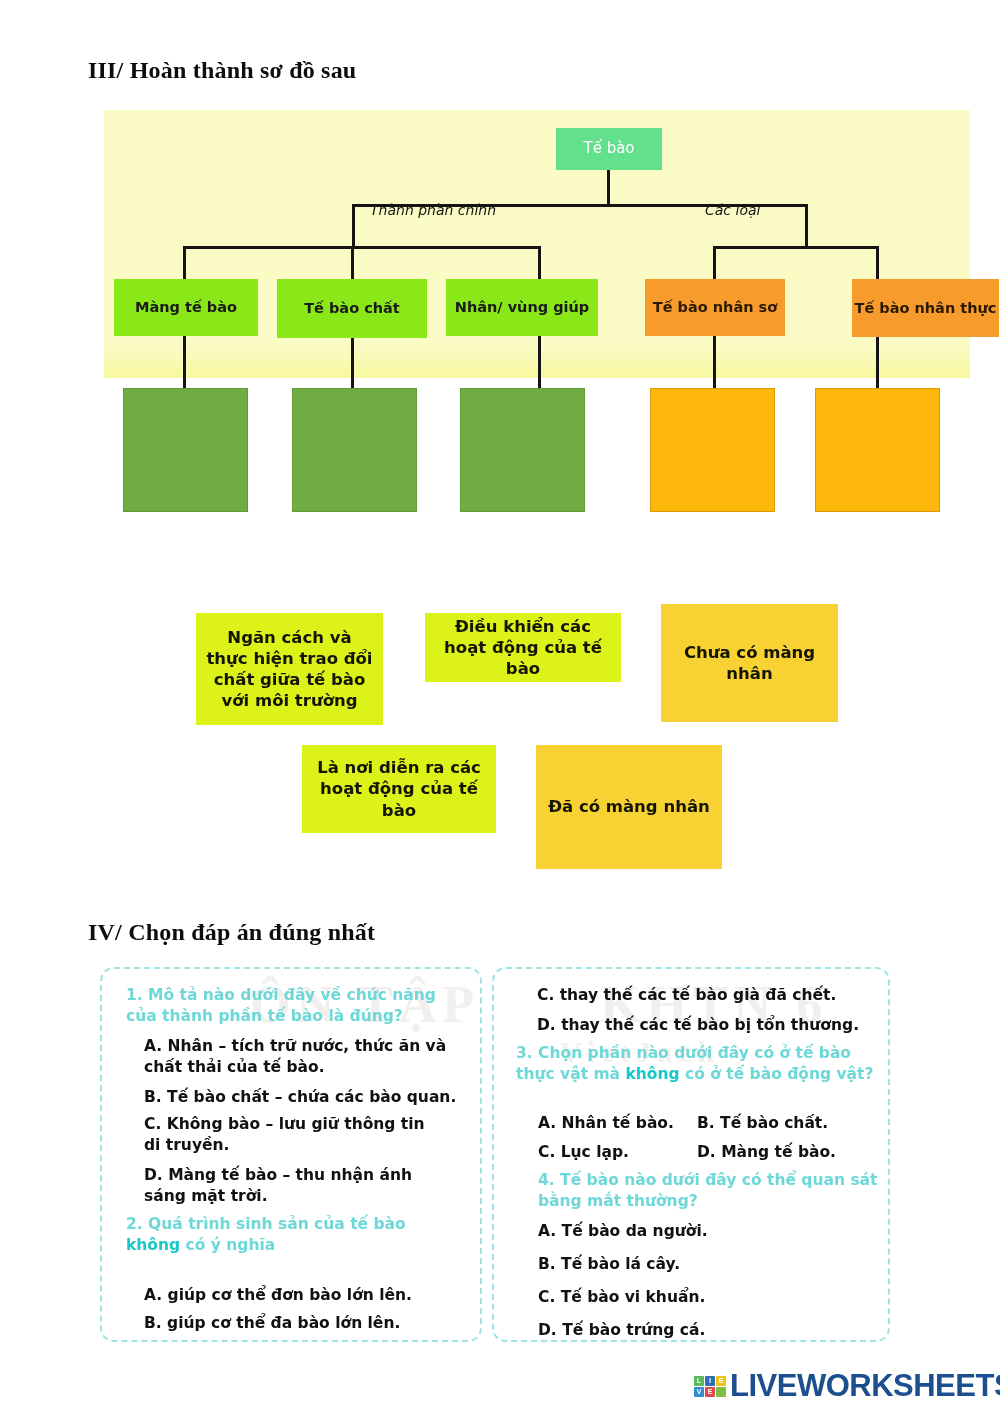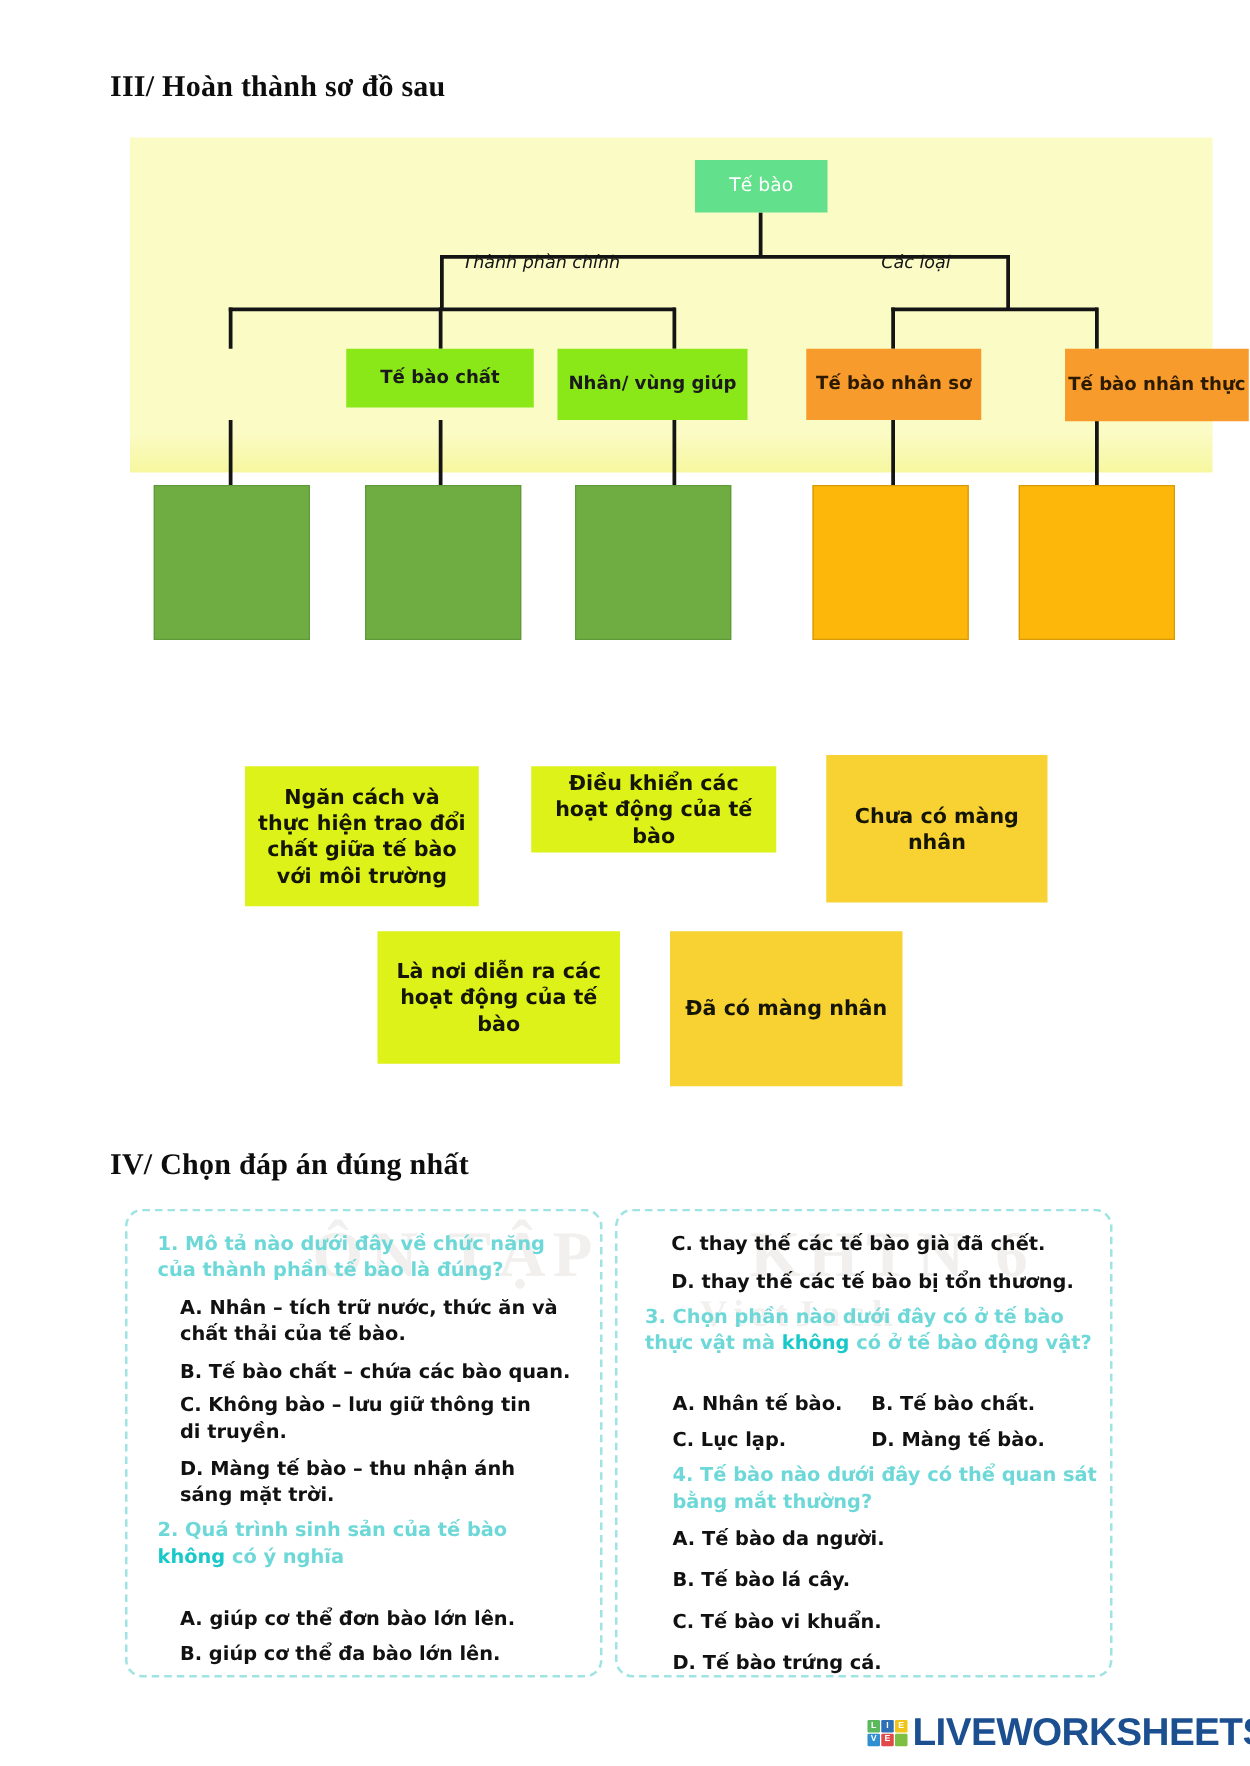--- a/index.html
+++ b/index.html
@@ -212,40 +212,41 @@
   <div class="ln ln-v" style="left:351px; top:336px; width:3px; height:52px;"></div>
   <div class="ln ln-v" style="left:538px; top:336px; width:3px; height:52px;"></div>
   <div class="ln ln-v" style="left:713px; top:336px; width:3px; height:52px;"></div>
   <div class="ln ln-v" style="left:876px; top:336px; width:3px; height:52px;"></div>
 
   <div class="node node-root">Tế bào</div>
 
   <div class="branch-label" style="left:370px; top:202px;">Thành phần chính</div>
   <div class="branch-label" style="left:705px; top:202px;">Các loại</div>
 
-  <div class="node node-green" style="left:277px; top:279px; width:150px; height:47px;">Tế bào chất</div>
+  <div class="node node-green" style="left:114px; top:279px; width:144px; height:57px;">Màng tế bào</div>
+  <div class="node node-green" style="left:277px; top:279px; width:150px; height:59px;">Tế bào chất</div>
   <div class="node node-green" style="left:446px; top:279px; width:152px; height:57px;">Nhân/ vùng giúp</div>
 
   <div class="node node-orange" style="left:645px; top:279px; width:140px; height:57px;">Tế bào nhân sơ</div>
   <div class="node node-orange" style="left:852px; top:279px; width:147px; height:58px;">Tế bào nhân thực</div>
 
   <div class="drop-box drop-green" style="left:123px; top:388px; width:125px; height:124px;"></div>
   <div class="drop-box drop-green" style="left:292px; top:388px; width:125px; height:124px;"></div>
   <div class="drop-box drop-green" style="left:460px; top:388px; width:125px; height:124px;"></div>
   <div class="drop-box drop-orange" style="left:650px; top:388px; width:125px; height:124px;"></div>
   <div class="drop-box drop-orange" style="left:815px; top:388px; width:125px; height:124px;"></div>
 </div>
 
 <div class="tile tile-lime" style="left:196px; top:613px; width:187px; height:112px;">Ngăn cách và thực hiện trao đổi chất giữa tế bào với môi trường</div>
 
 <div class="tile tile-lime" style="left:425px; top:613px; width:196px; height:69px;">Điều khiển các hoạt động của tế bào</div>
 
 <div class="tile tile-yellow" style="left:661px; top:604px; width:177px; height:118px;">Chưa có màng nhân</div>
 
-<div class="tile tile-lime" style="left:302px; top:745px; width:194px; height:106px;">Là nơi diễn ra các hoạt động của tế bào</div>
+<div class="tile tile-lime" style="left:302px; top:745px; width:194px; height:88px;">Là nơi diễn ra các hoạt động của tế bào</div>
 
 <div class="tile tile-yellow" style="left:536px; top:745px; width:186px; height:124px;">Đã có màng nhân</div>
 
 <div class="sec-heading" id="heading-iv">IV/ Chọn đáp án đúng nhất</div>
 
 <div class="watermark" style="left:250px; top:975px; font-size:52px;">ÔN TẬP</div>
 <div class="watermark" style="left:600px; top:975px; font-size:52px;">KHTN 6</div>
 <div class="watermark" style="left:560px; top:1035px; font-size:30px;">VietJack</div>
 
 <div class="quiz-panel" id="quiz-left"></div>

